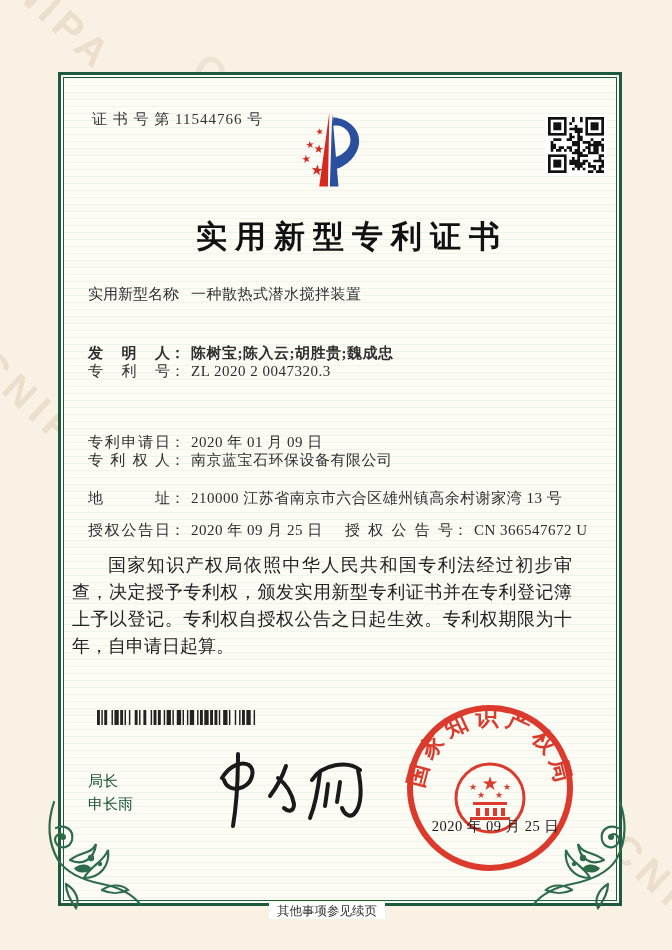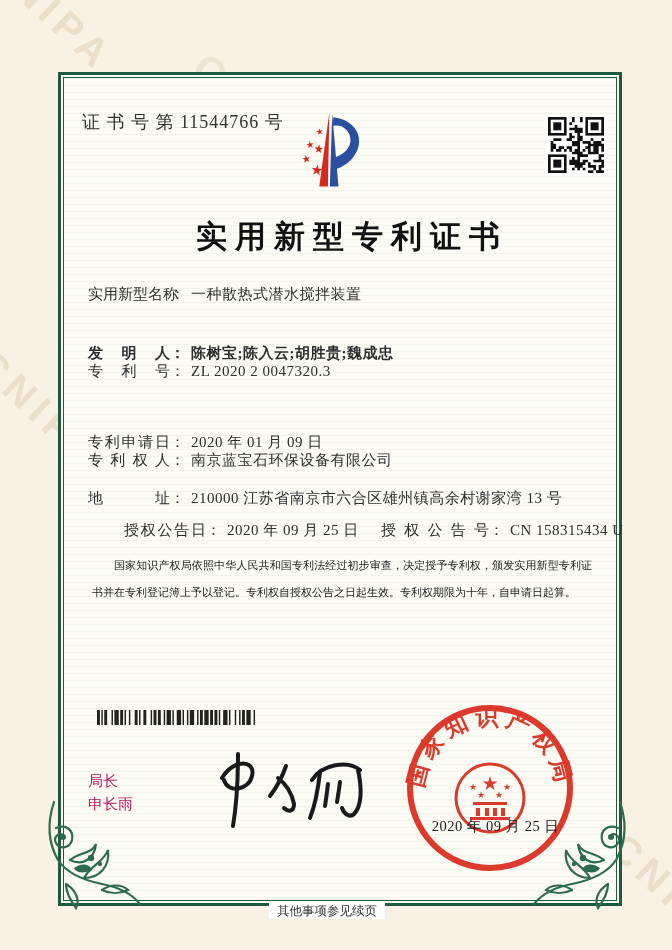--- a/index.html
+++ b/index.html
@@ -24,37 +24,37 @@
     border:3px solid #1e5b3e;background:#fcfbf4;
     box-shadow:0 0 0 1px #fcfbf4 inset;
   }
   .frame-inner{
     position:absolute;left:2px;top:2px;right:2px;bottom:2px;
     border:1px solid #1e5b3e;
     background:repeating-linear-gradient(180deg,
       rgba(160,195,165,0.13) 0px, rgba(160,195,165,0.13) 1px,
       rgba(0,0,0,0) 1px, rgba(0,0,0,0) 7px);
   }
-  .cert-no{left:82px;top:110px;font-size:18px;letter-spacing:1px;color:#333;}
+  .cert-no{left:92px;top:110px;font-size:15px;letter-spacing:1px;color:#333;}
   .title{
     left:0;top:200px;width:672px;text-align:center;
     font-size:31px;font-weight:bold;letter-spacing:8px;color:#111;margin:16px;
   }
   .frow{left:88px;font-size:15px;color:#2e2e2e;white-space:nowrap;}
   .flabel{display:inline-block;width:82px;text-align:justify;text-align-last:justify;vertical-align:top;}
   .flabel2{display:inline-block;width:108px;text-align:justify;text-align-last:justify;vertical-align:top;}
   .fcolon{display:inline-block;margin-right:6px;}
   .fvalue{letter-spacing:0.5px;}
   .pair2{position:absolute;left:257px;top:0;}
   .bodytext{
-    left:92px;top:552px;width:500px;font-size:11px;line-height:27px;
+    left:72px;top:552px;width:500px;font-size:18px;line-height:27px;
     color:#222;text-align:justify;
   }
   .bodytext p{margin:0;text-indent:2em;}
-  .sig-label{left:88px;font-size:15px;color:#be185d;font-family:"Liberation Sans","DejaVu Sans",sans-serif;}
+  .sig-label{left:88px;font-size:15px;color:#14532d;font-family:"Liberation Sans","DejaVu Sans",sans-serif;}
   .seal-date{left:413px;top:817px;width:165px;text-align:center;font-size:14.5px;color:#1a1a1a;letter-spacing:0.5px;}
   .page-num{left:0;top:866px;width:672px;text-align:center;font-size:12.5px;color:#333;}
   .footer-note{
     left:0;top:903px;width:654px;text-align:center;font-size:12.5px;color:#333;
   }
   .footer-note span{background:#ffffff;padding:1px 8px;}
   svg{display:block;}
 </style>
 </head>
 <body>
@@ -124,24 +124,24 @@
   </div>
   <div class="abs frow" style="top:401px;margin-top:32px;">
     <span class="flabel">专利申请日</span><span class="fcolon">：</span><span class="fvalue">2020 年 01 月 09 日</span>
   </div>
   <div class="abs frow" style="top:451px;">
     <span class="flabel">专利权人</span><span class="fcolon">：</span><span class="fvalue">南京蓝宝石环保设备有限公司</span>
   </div>
   <div class="abs frow" style="top:481px;margin-top:8px;">
     <span class="flabel">地址</span><span class="fcolon">：</span><span class="fvalue">210000 江苏省南京市六合区雄州镇高余村谢家湾 13 号</span>
   </div>
-  <div class="abs frow" style="top:521px;margin-left:36px;">
+  <div class="abs frow" style="top:521px;">
     <span class="flabel">授权公告日</span><span class="fcolon">：</span><span class="fvalue">2020 年 09 月 25 日</span>
     <span class="pair2">
-      <span class="flabel2">授权公告号</span><span class="fcolon">：</span><span class="fvalue">CN 158315434 U</span>
+      <span class="flabel2">授权公告号</span><span class="fcolon">：</span><span class="fvalue">CN 366547672 U</span>
     </span>
   </div>
 
   <div class="abs bodytext">
     <p>国家知识产权局依照中华人民共和国专利法经过初步审查，决定授予专利权，颁发实用新型专利证书并在专利登记簿上予以登记。专利权自授权公告之日起生效。专利权期限为十年，自申请日起算。</p>
   </div>
 
   <div class="abs" style="left:97px;top:710px;">
     <svg width="172" height="15" viewBox="0 0 172 15">
         <rect x="0.00" y="0" width="2.90" height="15" fill="#24221f"></rect>

